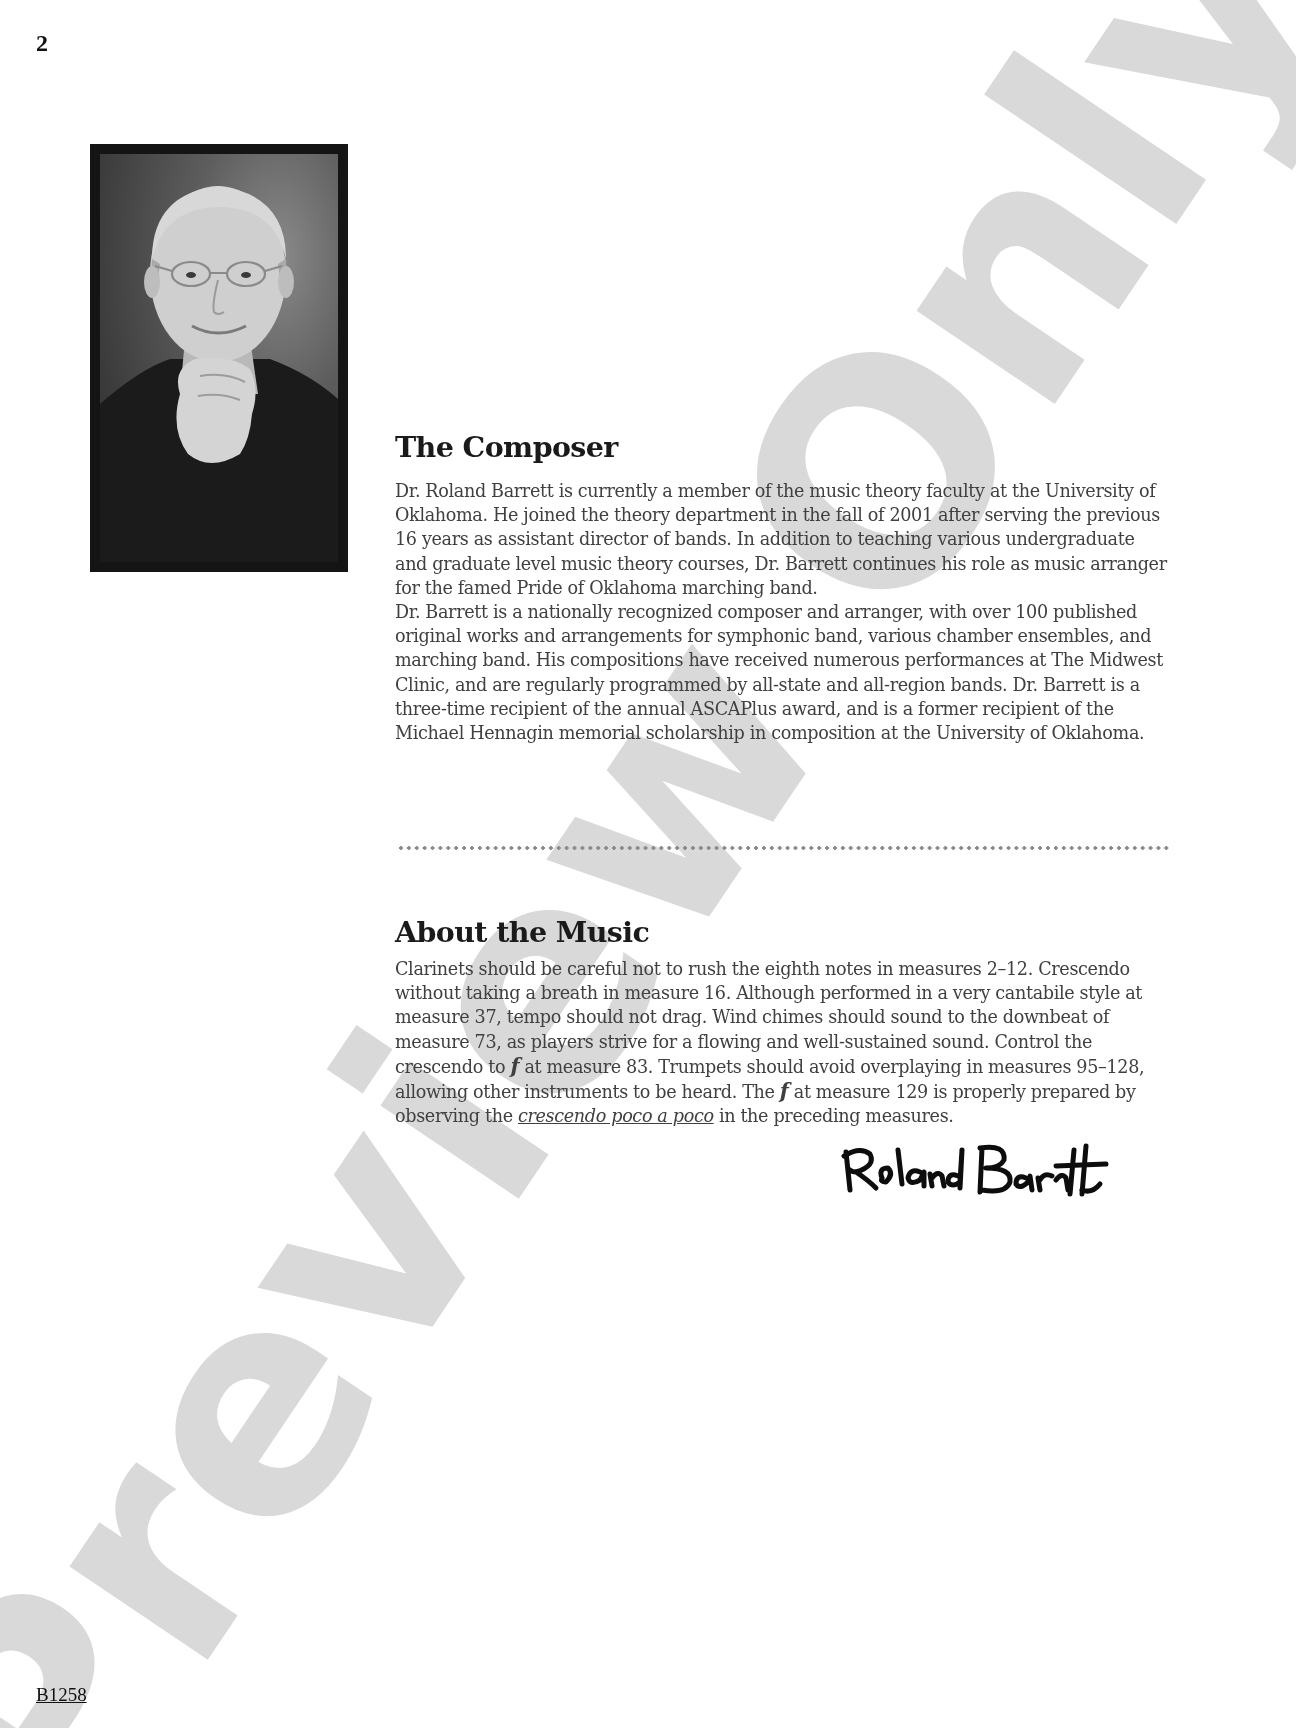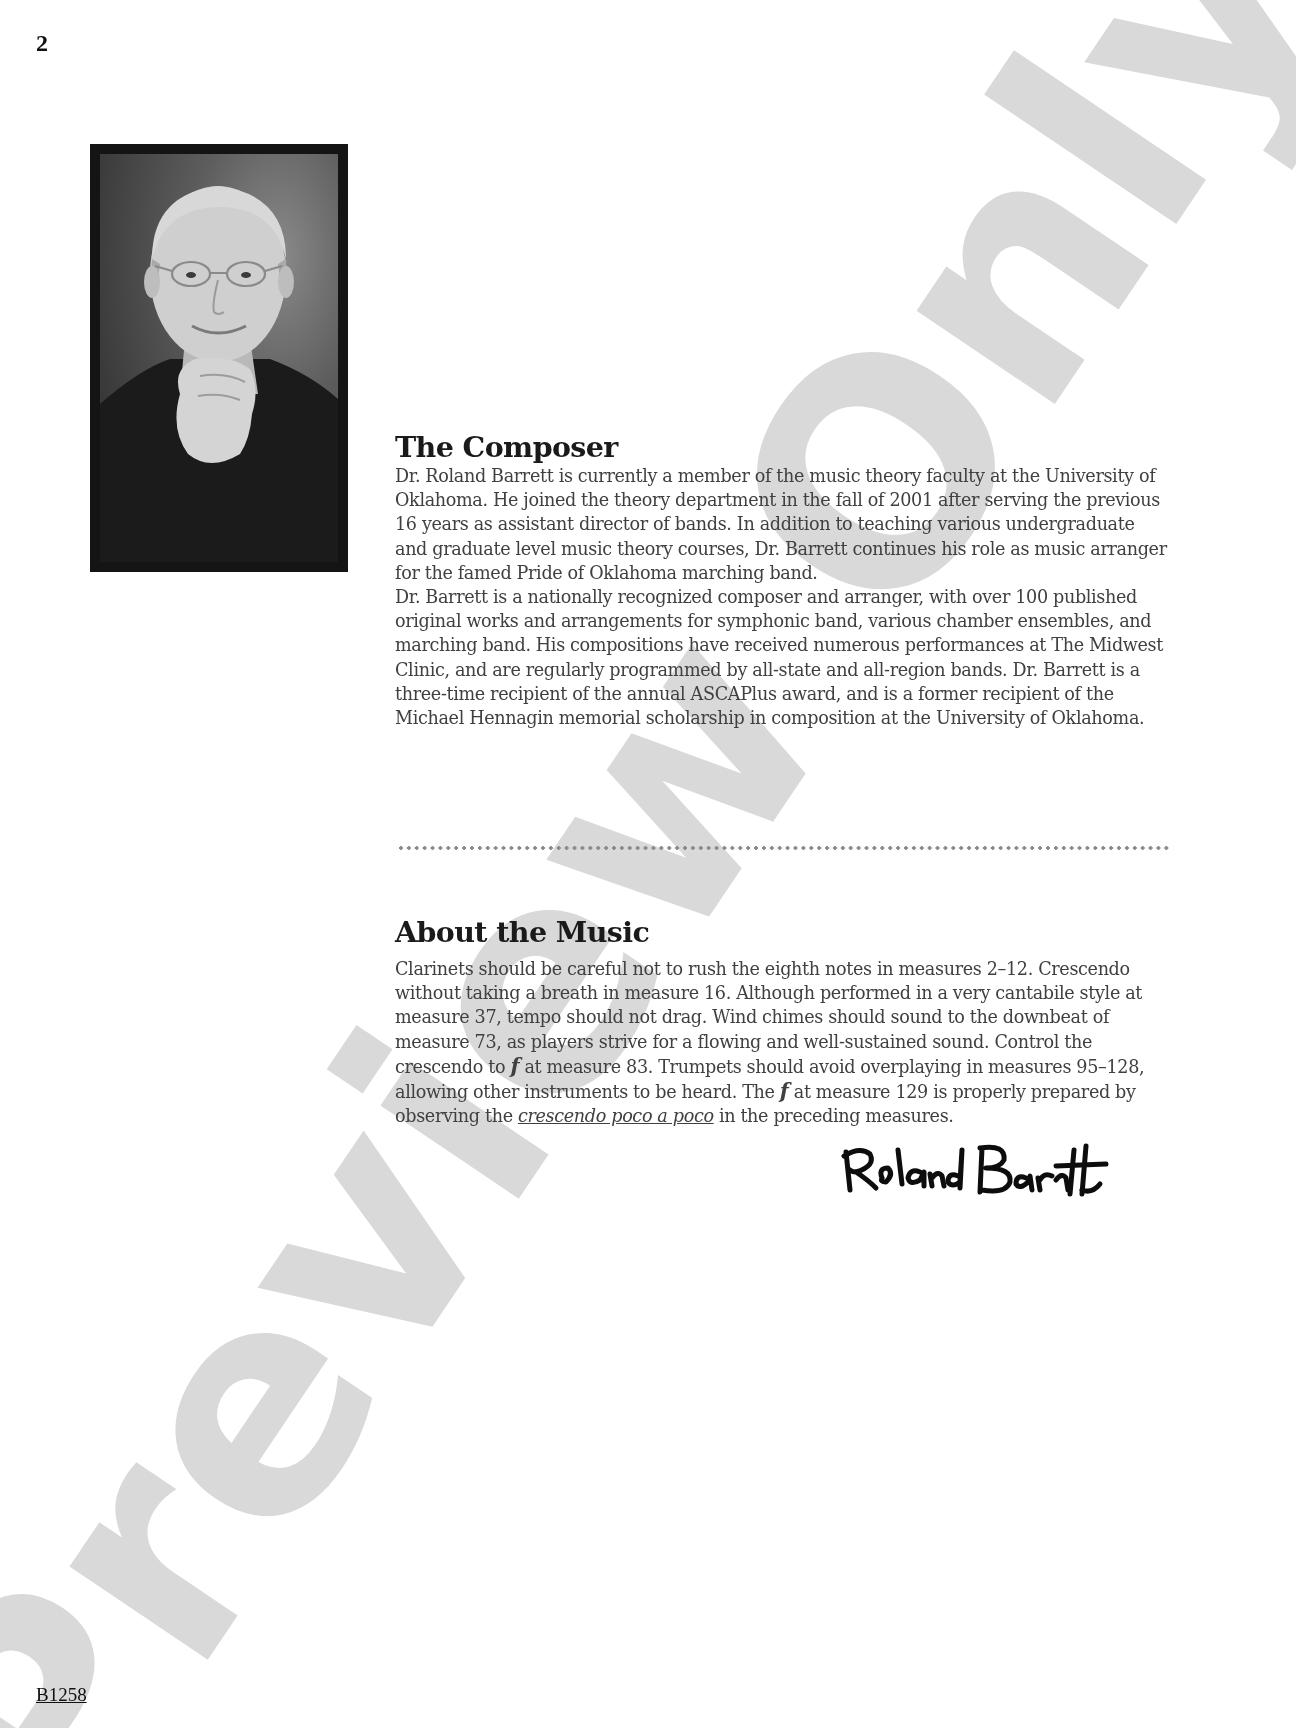--- a/index.html
+++ b/index.html
@@ -17,21 +17,21 @@
            background: radial-gradient(ellipse at 75% 25%, #8a8a8a 0%, #5d5d5d 35%, #3a3a3a 75%, #2a2a2a 100%); }
   .photo svg { display: block; width: 100%; height: 100%; }
 
   .column { position: absolute; left: 395px; width: 775px; }
   .section-title { font-family: "DejaVu Serif", serif; font-weight: bold; font-size: 28.5px;
                    letter-spacing: -0.6px; margin: 0; color: #1a1a1a; line-height: 34px; }
   .para { font-family: "DejaVu Serif", serif; font-size: 17.6px; line-height: 24.2px;
           margin: 0; color: #404040; letter-spacing: -0.35px; }
   .para + .para { }
   .composer-section { top: 430px; }
-  .composer-section .section-title { margin-bottom: 0; }
+  .composer-section .section-title { margin-bottom: 15px; }
   .music-section { top: 915px; }
   .music-section .section-title { margin-bottom: 8px; }
   em.it { font-style: italic; text-decoration: underline; }
   .dyn { font-family: "DejaVu Serif", serif; font-style: italic; font-weight: bold; font-size: 21px; }
 
   .divider { position: absolute; left: 397px; top: 846px; width: 772px; height: 4px;
              background-image: radial-gradient(circle, #8c8c8c 1.7px, transparent 2px);
              background-size: 7.9px 4px; background-repeat: repeat-x; }
 
   .signature { position: absolute; left: 830px; top: 1132px; width: 280px; height: 76px; }

